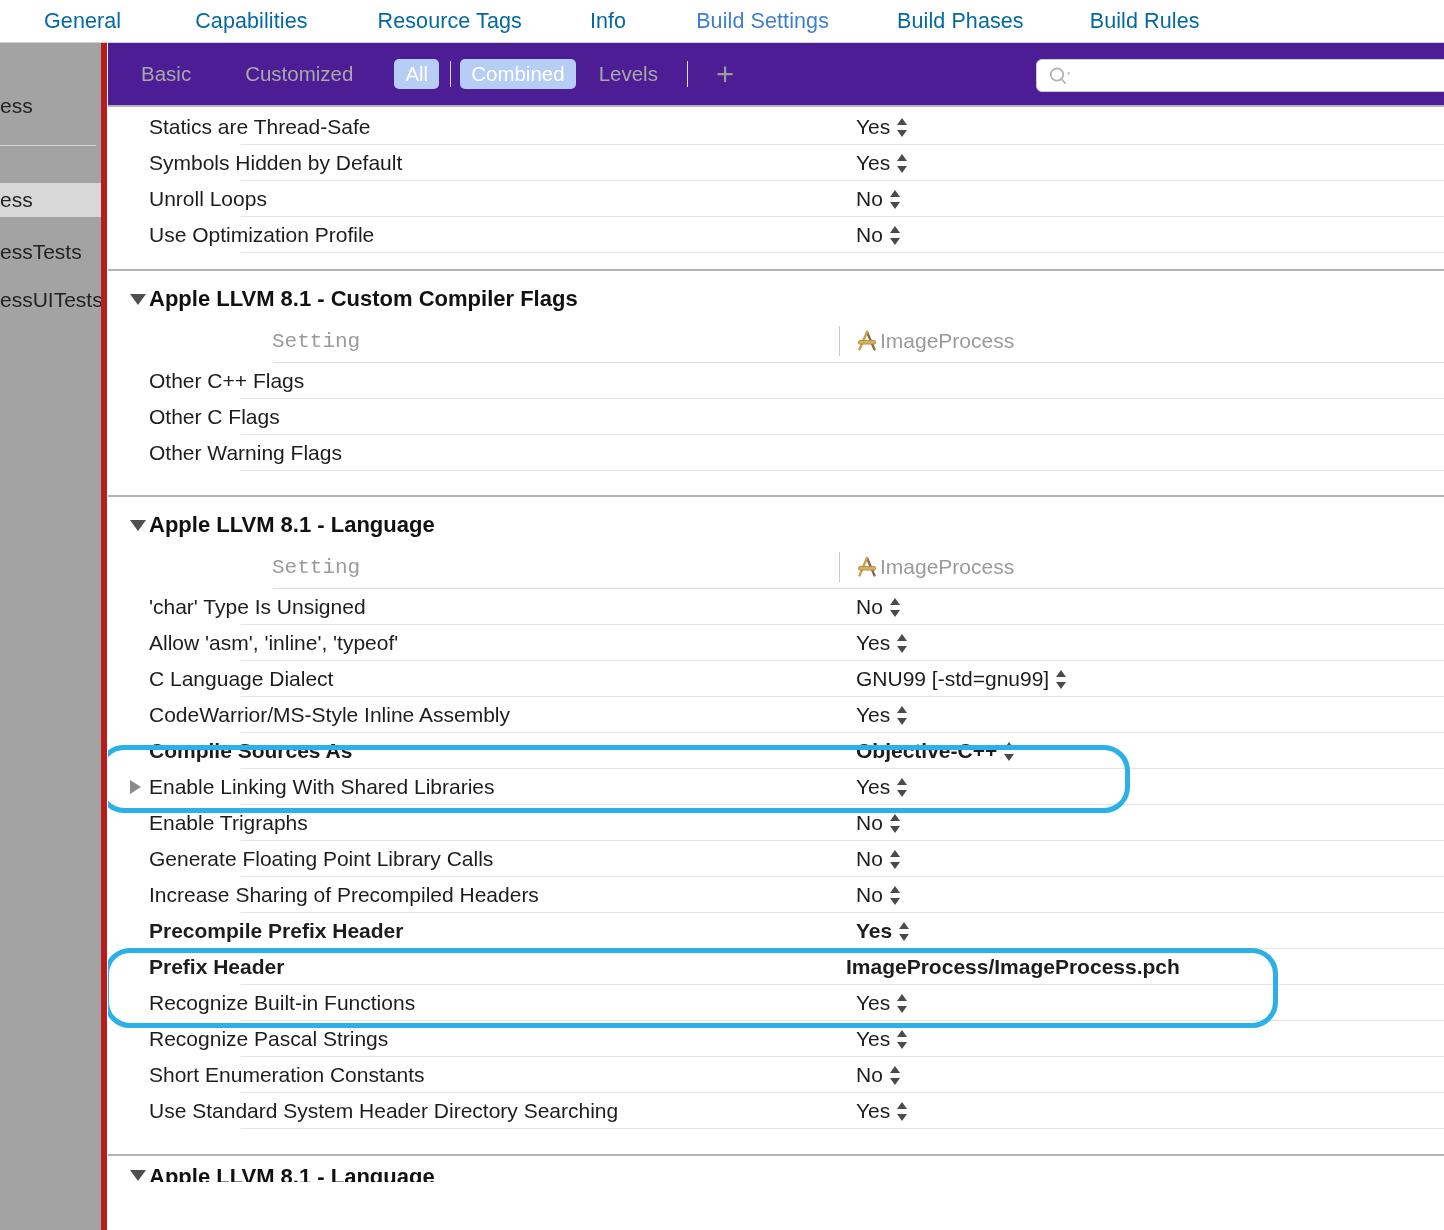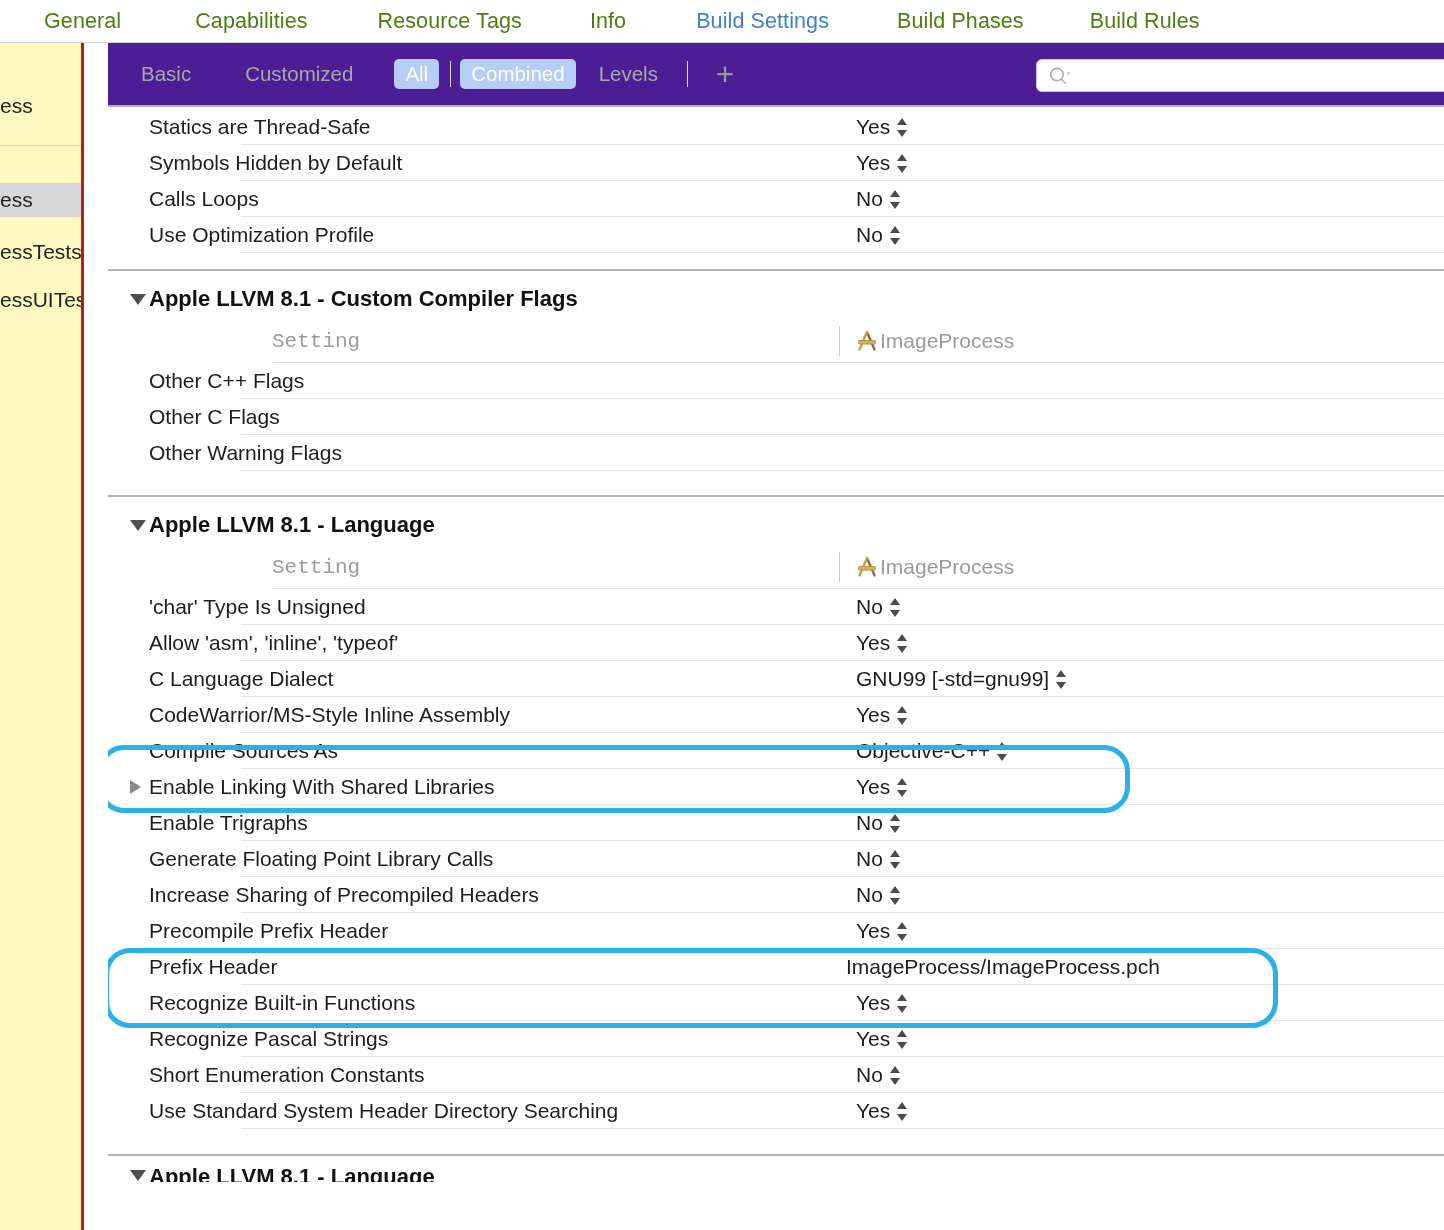--- a/index.html
+++ b/index.html
@@ -23,44 +23,44 @@
     position: absolute;
     left: 0; top: 0;
     width: 1444px;
     height: 42px;
     background: #ffffff;
     display: flex;
     align-items: center;
   }
   .tab {
     font-size: 21.5px;
-    color: #4d7c0f;
+    color: #0369a1;
     padding: 2px 6px;
     white-space: nowrap;
     cursor: default;
     letter-spacing: 0.1px;
   }
   .tab.active { color: #3e7fd0; }
   #tabbar-rule {
     position: absolute;
     left: 0; top: 42px;
     width: 1444px;
     height: 1px;
     background: #d2d2d2;
   }
 
   
   #navigator {
     position: absolute;
     left: 0; top: 43px;
-    width: 84px;
+    width: 107px;
     height: 1187px;
-    background: #fef9c3;
+    background: #a3a3a3;
     overflow: hidden;
-    border-right: 3px solid #b91c1c;
+    border-right: 6px solid #b91c1c;
     box-sizing: border-box;
   }
   .nav-row {
     position: absolute;
     left: 0;
     width: 107px;
     height: 34px;
     display: flex;
     align-items: center;
     font-size: 21px;
@@ -183,21 +183,21 @@
   .row .value {
     position: absolute;
     left: 748px;
     font-size: 21px;
     color: #1d1d1d;
     white-space: nowrap;
     display: flex;
     align-items: center;
     gap: 7px;
   }
-  .row.bold .label, .row.bold .value { font-weight: normal; }
+  .row.bold .label, .row.bold .value { font-weight: bold; }
 
   .stepper {
     display: inline-block;
     width: 11px;
     height: 19px;
     position: relative;
     vertical-align: middle;
   }
   .stepper::before, .stepper::after {
     content: "";
@@ -408,21 +408,21 @@
       </div>
       <div class="row">
         <div class="label">Symbols Hidden by Default</div>
         <div class="value">
           <span>Yes</span>
           <span class="stepper"></span>
         </div>
         <div class="rowline"></div>
       </div>
       <div class="row">
-        <div class="label">Calls Loops</div>
+        <div class="label">Unroll Loops</div>
         <div class="value">
           <span>No</span>
           <span class="stepper"></span>
         </div>
         <div class="rowline"></div>
       </div>
       <div class="row">
         <div class="label">Use Optimization Profile</div>
         <div class="value">
           <span>No</span>

